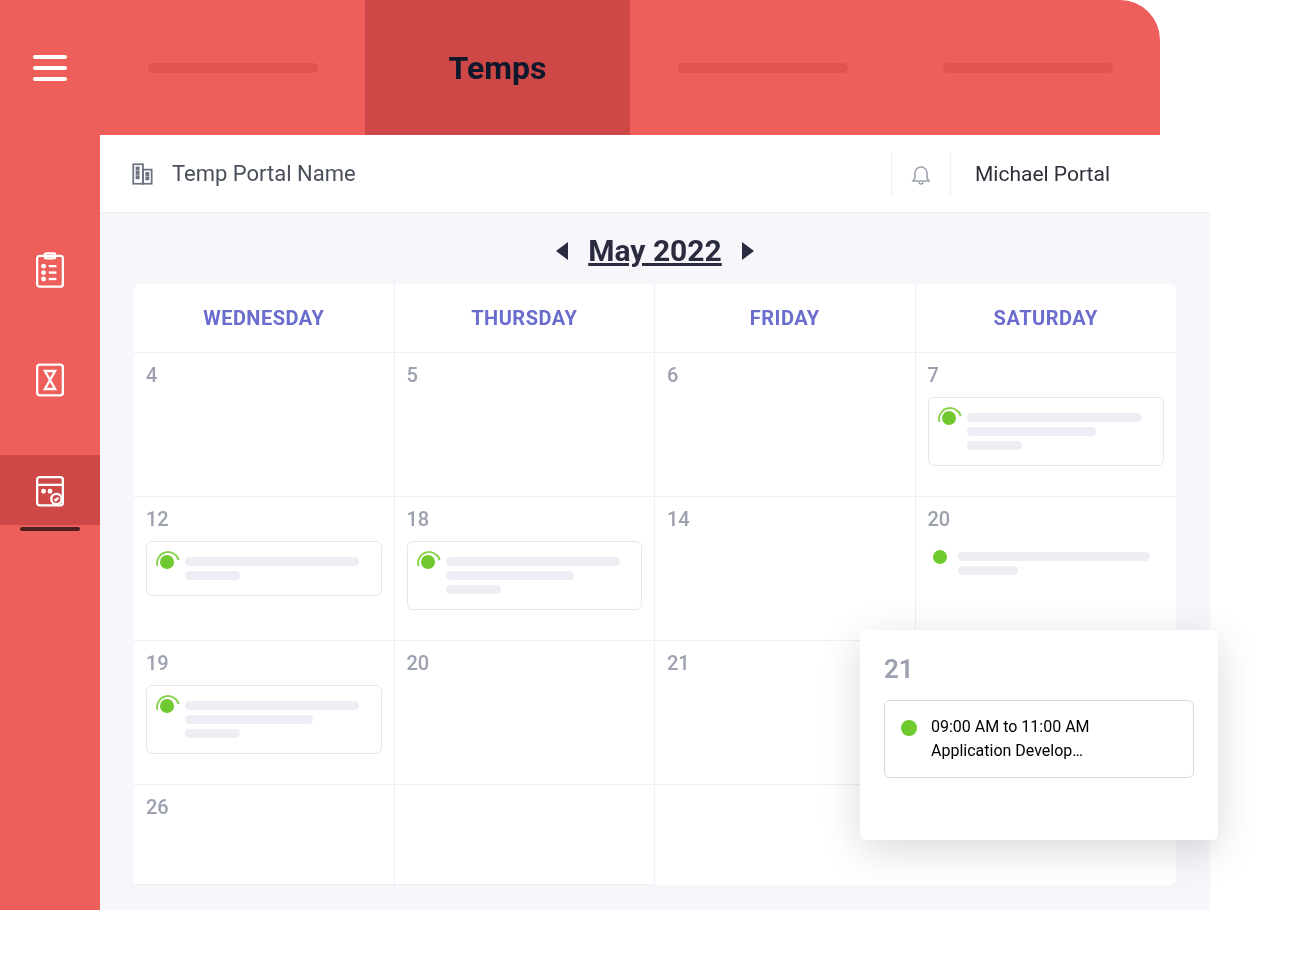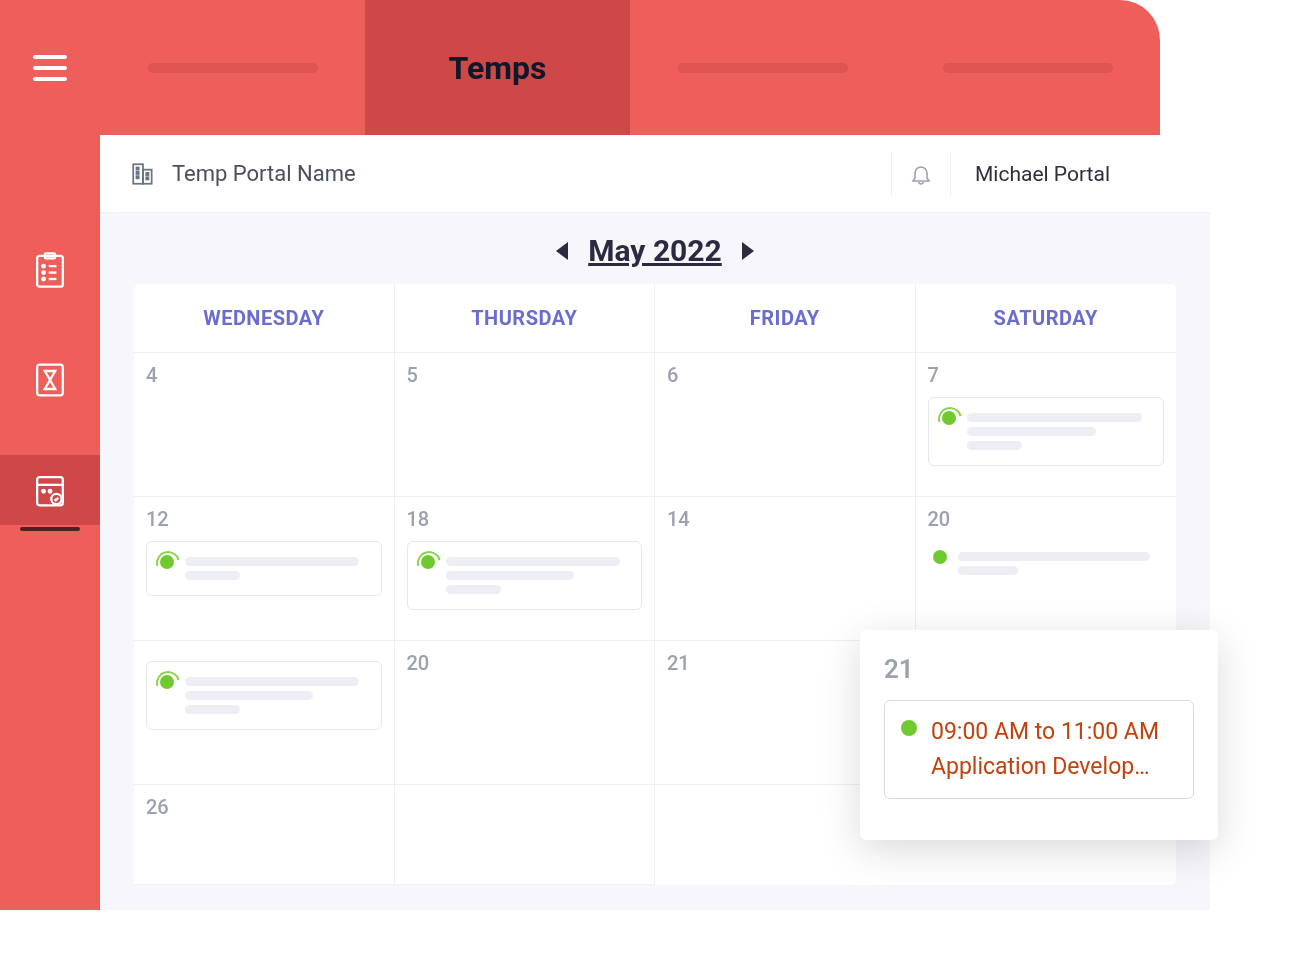--- a/index.html
+++ b/index.html
@@ -308,23 +308,23 @@
     cursor: pointer;
   }
   .popup-dot {
     width: 16px; height: 16px;
     background: #70C92F;
     border-radius: 50%;
     flex-shrink: 0;
     margin-top: 5px;
   }
   .popup-text {
-    font-size: 23px;
+    font-size: 16px;
     line-height: 1.5;
-    color: #c2410c;
+    color: #000000;
   }
 </style>
 </head>
 <body>
 
 <div class="app-shell">
 
   <div class="topbar">
     <div class="hamburger">
       <div class="hamburger-lines">
@@ -475,20 +475,21 @@
             <div class="dot-wrap">
                 <div class="dot"></div>
               </div>
             <div class="lines">
               <div class="ph-line w90"></div>
                 <div class="ph-line w40"></div>
             </div>
           </div>
         </div>
         <div class="cell">
+          <div class="daynum">19</div>
           <div class="event-card">
             <div class="dot-wrap dot-ring">
                 <div class="dot"></div>
               </div>
             <div class="lines">
               <div class="ph-line w90"></div>
                 <div class="ph-line w70"></div>
                 <div class="ph-line w40"></div>
             </div>
           </div>

